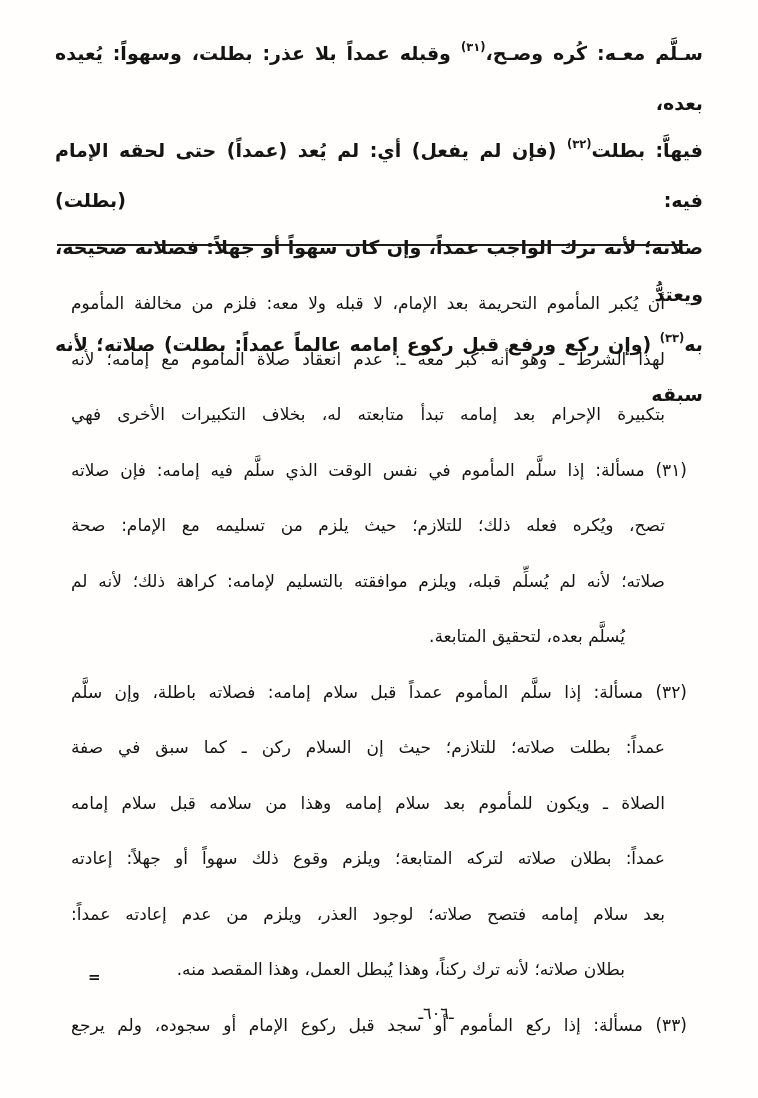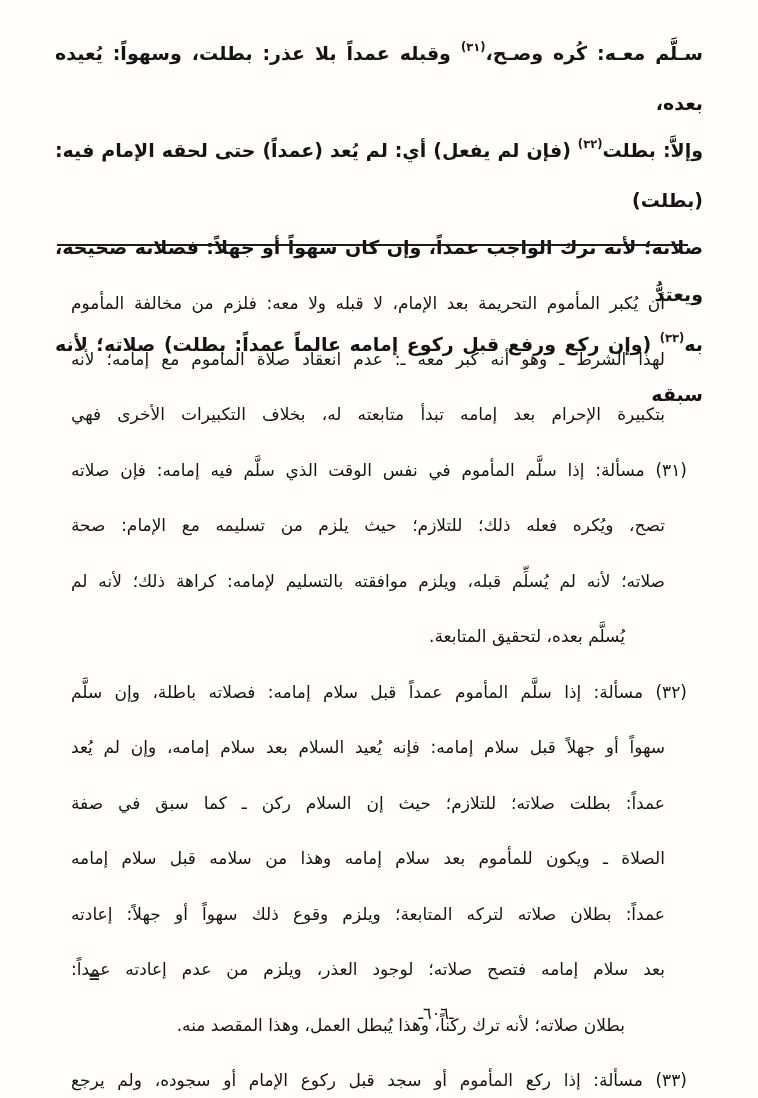--- a/index.html
+++ b/index.html
@@ -84,40 +84,39 @@
     padding-left: 8px;
   }
 </style>
 </head>
 <body>
 
 <div class="page">
 
   <main class="matn">
     <p class="m-line"><span>سـلَّم معـه: كُره وصـح،</span><span class="fnref">(٣١)</span><span> وقبله عمداً بلا عذر: بطلت، وسهواً: يُعيده بعده،</span></p>
-    <p class="m-line"><span>وإلاَّ: بطلت</span><span class="fnref">(٣٢)</span><span> (فإن لم يفعل) أي: لم يُعد (عمداً) حتى لحقه الإمام فيه: (بطلت)</span></p>
+    <p class="m-line"><span>فيهاَّ: بطلت</span><span class="fnref">(٣٢)</span><span> (فإن لم يفعل) أي: لم يُعد (عمداً) حتى لحقه الإمام فيه: (بطلت)</span></p>
     <p class="m-line"><span>صلاته؛ لأنه ترك الواجب عمداً، وإن كان سهواً أو جهلاً: فصلاته صحيحة، ويعتدُّ</span><span class="fnref"></span><span></span></p>
     <p class="m-line"><span>به</span><span class="fnref">(٣٣)</span><span> (وإن ركع ورفع قبل ركوع إمامه عالماً عمداً: بطلت) صلاته؛ لأنه سبقه</span></p>
   </main>
 
   <div class="separator"></div>
 
   <section class="footnotes">
 
     <p class="f-line cont"><span>أن يُكبر المأموم التحريمة بعد الإمام، لا قبله ولا معه: فلزم من مخالفة المأموم</span></p>
     <p class="f-line cont"><span>لهذا الشرط ـ وهو أنه كبر معه ـ: عدم انعقاد صلاة المأموم مع إمامه؛ لأنه</span></p>
     <p class="f-line cont"><span>بتكبيرة الإحرام بعد إمامه تبدأ متابعته له، بخلاف التكبيرات الأخرى فهي</span></p>
 
     <p class="f-line first"><span>(٣١) </span><span class="kw">مسألة</span><span>: إذا سلَّم المأموم في نفس الوقت الذي سلَّم فيه إمامه: فإن صلاته</span></p>
     <p class="f-line cont"><span>تصح، ويُكره فعله ذلك؛ </span><span class="kw">للتلازم</span><span>؛ حيث يلزم من تسليمه مع الإمام: صحة</span></p>
     <p class="f-line cont"><span>صلاته؛ لأنه لم يُسلِّم قبله، </span><span class="kw">ويلزم</span><span> موافقته بالتسليم لإمامه: كراهة ذلك؛ لأنه لم</span></p>
     <p class="f-line cont end extra"><span>يُسلَّم بعده، لتحقيق المتابعة.</span></p>
 
     <p class="f-line first"><span>(٣٢) </span><span class="kw">مسألة</span><span>: إذا سلَّم المأموم عمداً قبل سلام إمامه: فصلاته باطلة، وإن سلَّم</span></p>
-    <p class="f-line cont"><span>سهواً أو جهلاً قبل سلام إمامه: فإنه يُعيد السلام بعد سلام إمامه، وإن لم يُعد</span></p>
     <p class="f-line cont"><span>عمداً: بطلت صلاته؛ </span><span class="kw">للتلازم</span><span>؛ حيث إن السلام ركن ـ كما سبق في صفة</span></p>
     <p class="f-line cont"><span>الصلاة ـ ويكون للمأموم بعد سلام إمامه </span><span class="kw">وهذا</span><span> من سلامه قبل سلام إمامه</span></p>
     <p class="f-line cont"><span>عمداً: بطلان صلاته لتركه المتابعة؛ </span><span class="kw">ويلزم</span><span> وقوع ذلك سهواً أو جهلاً: إعادته</span></p>
     <p class="f-line cont"><span>بعد سلام إمامه فتصح صلاته؛ لوجود العذر، </span><span class="kw">ويلزم</span><span> من عدم إعادته عمداً:</span></p>
     <p class="f-line cont end extra"><span>بطلان صلاته؛ لأنه ترك ركناً، وهذا يُبطل العمل، وهذا المقصد منه.</span></p>
 
     <p class="f-line first"><span>(٣٣) </span><span class="kw">مسألة</span><span>: إذا ركع المأموم أو سجد قبل ركوع الإمام أو سجوده، ولم يرجع</span></p>
   </section>
 
   <div class="cont-marker">=</div>

